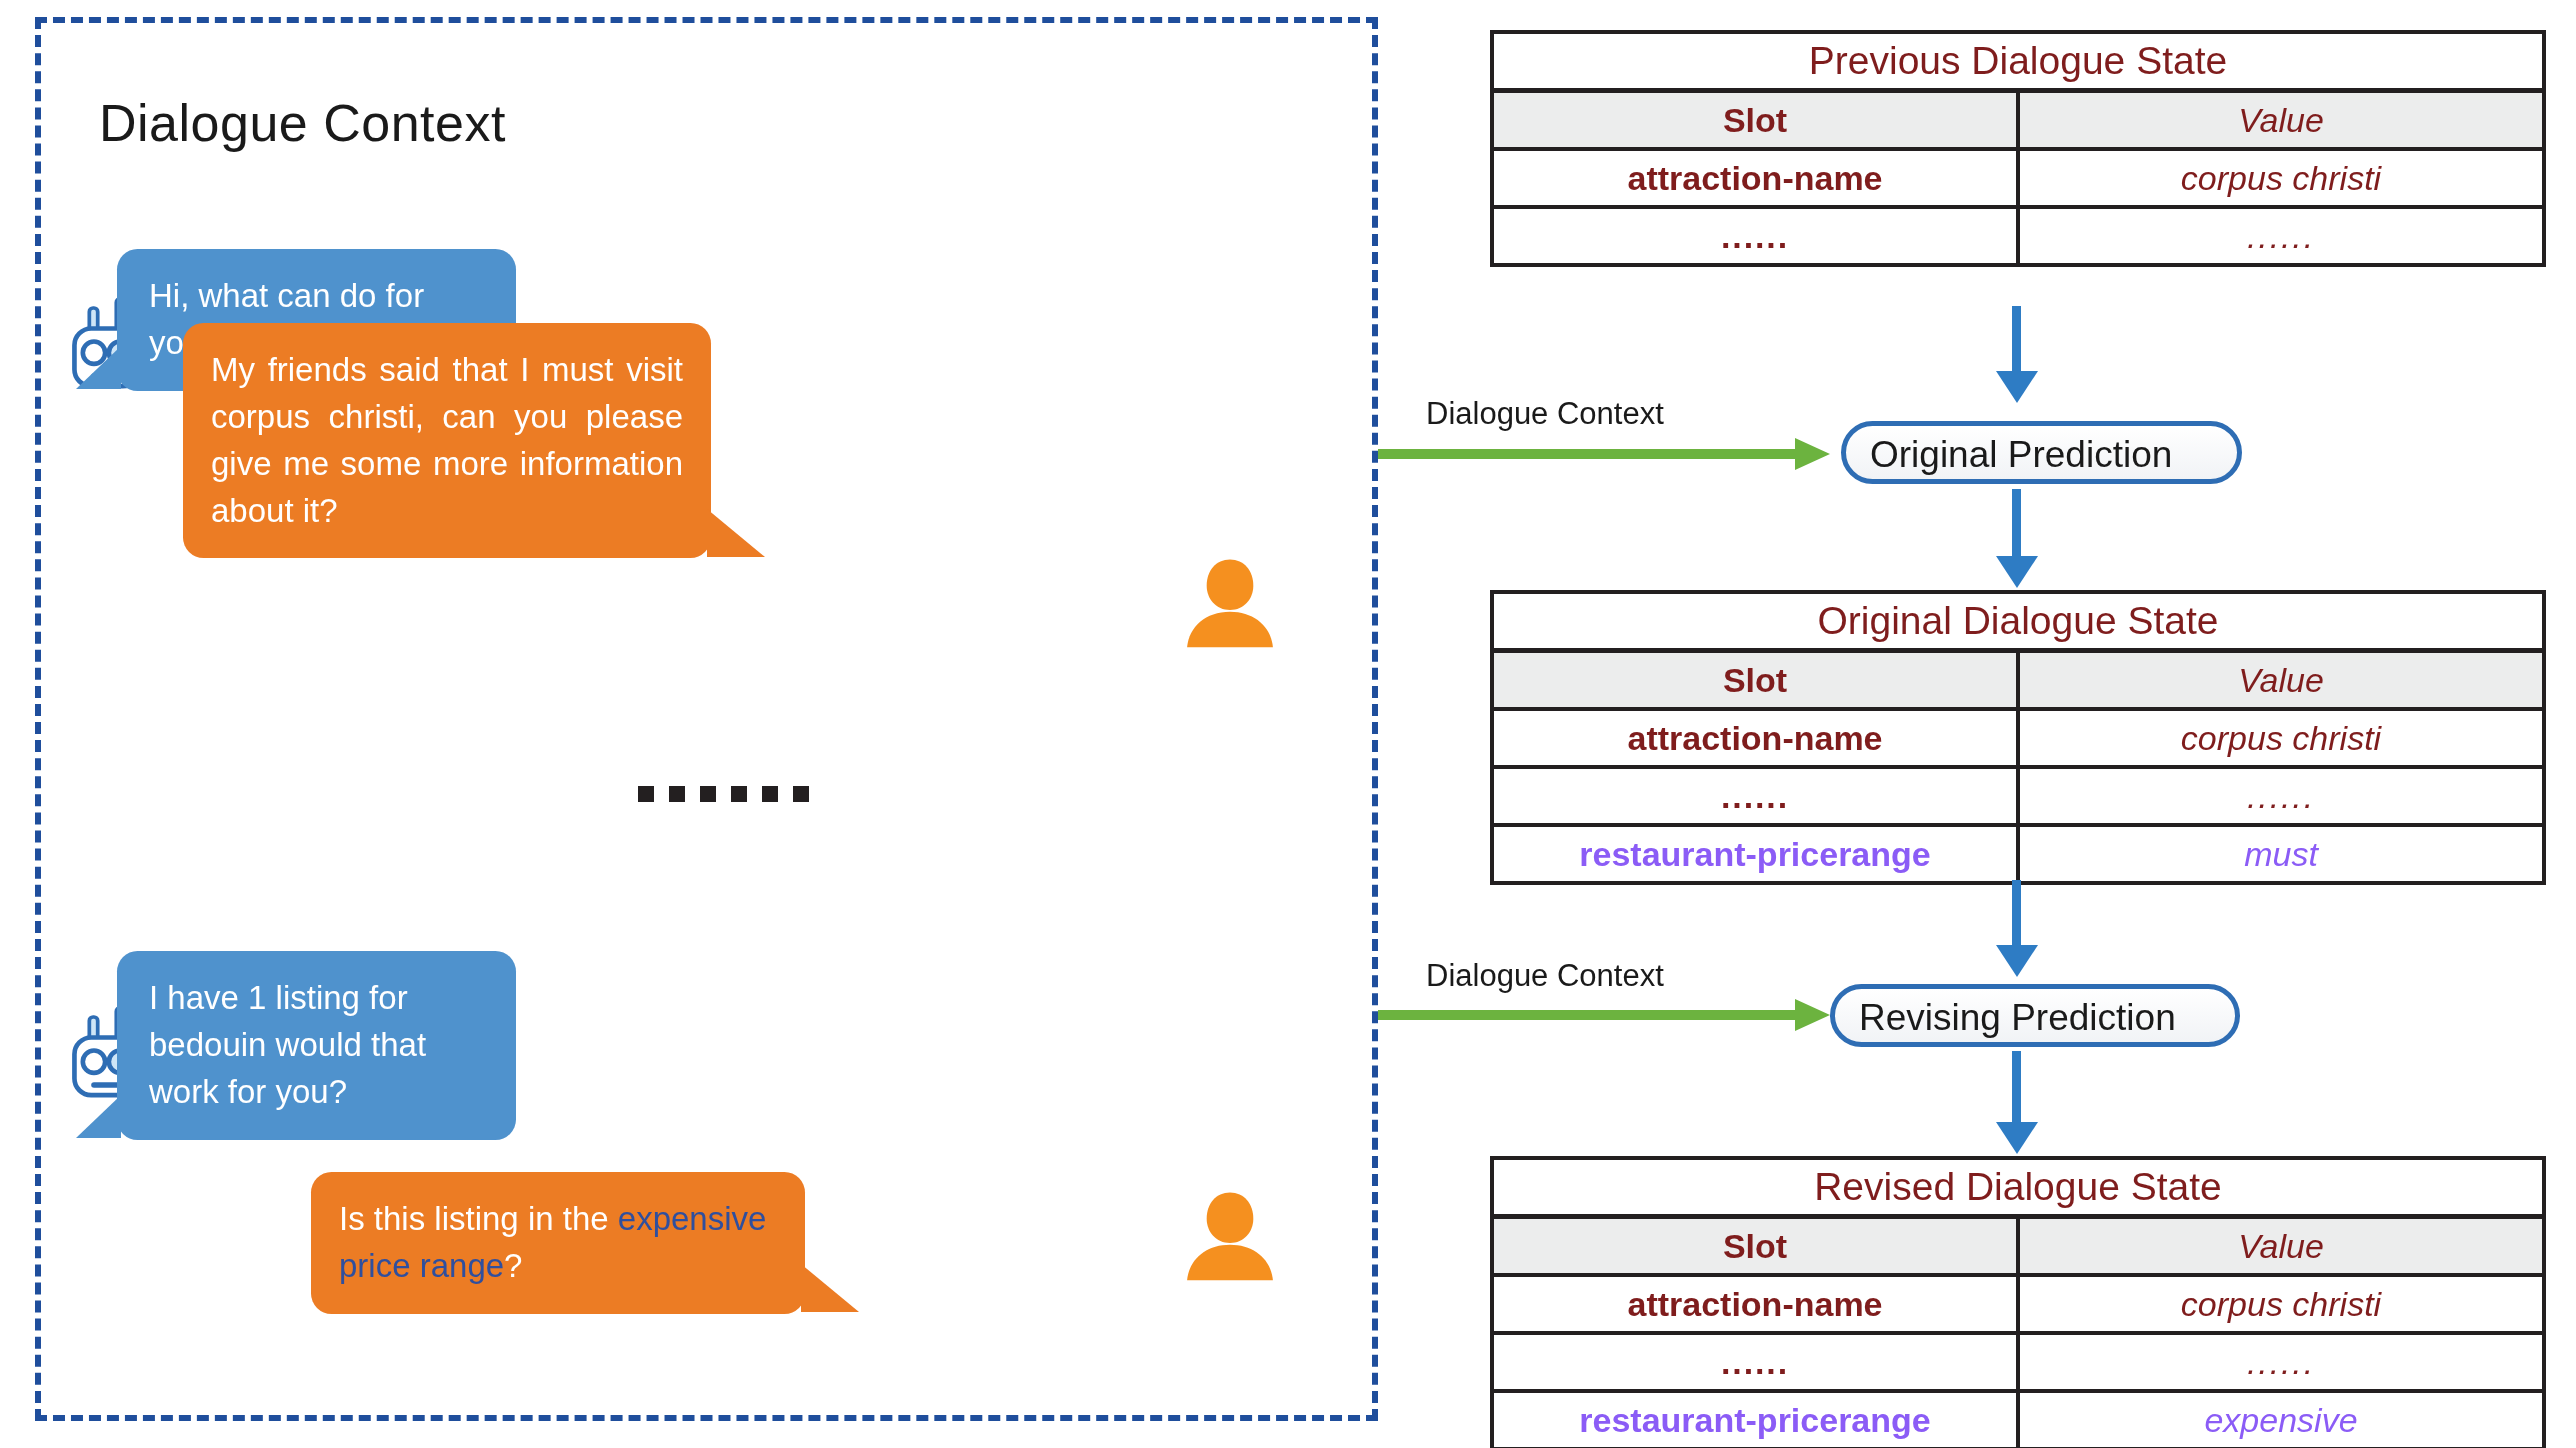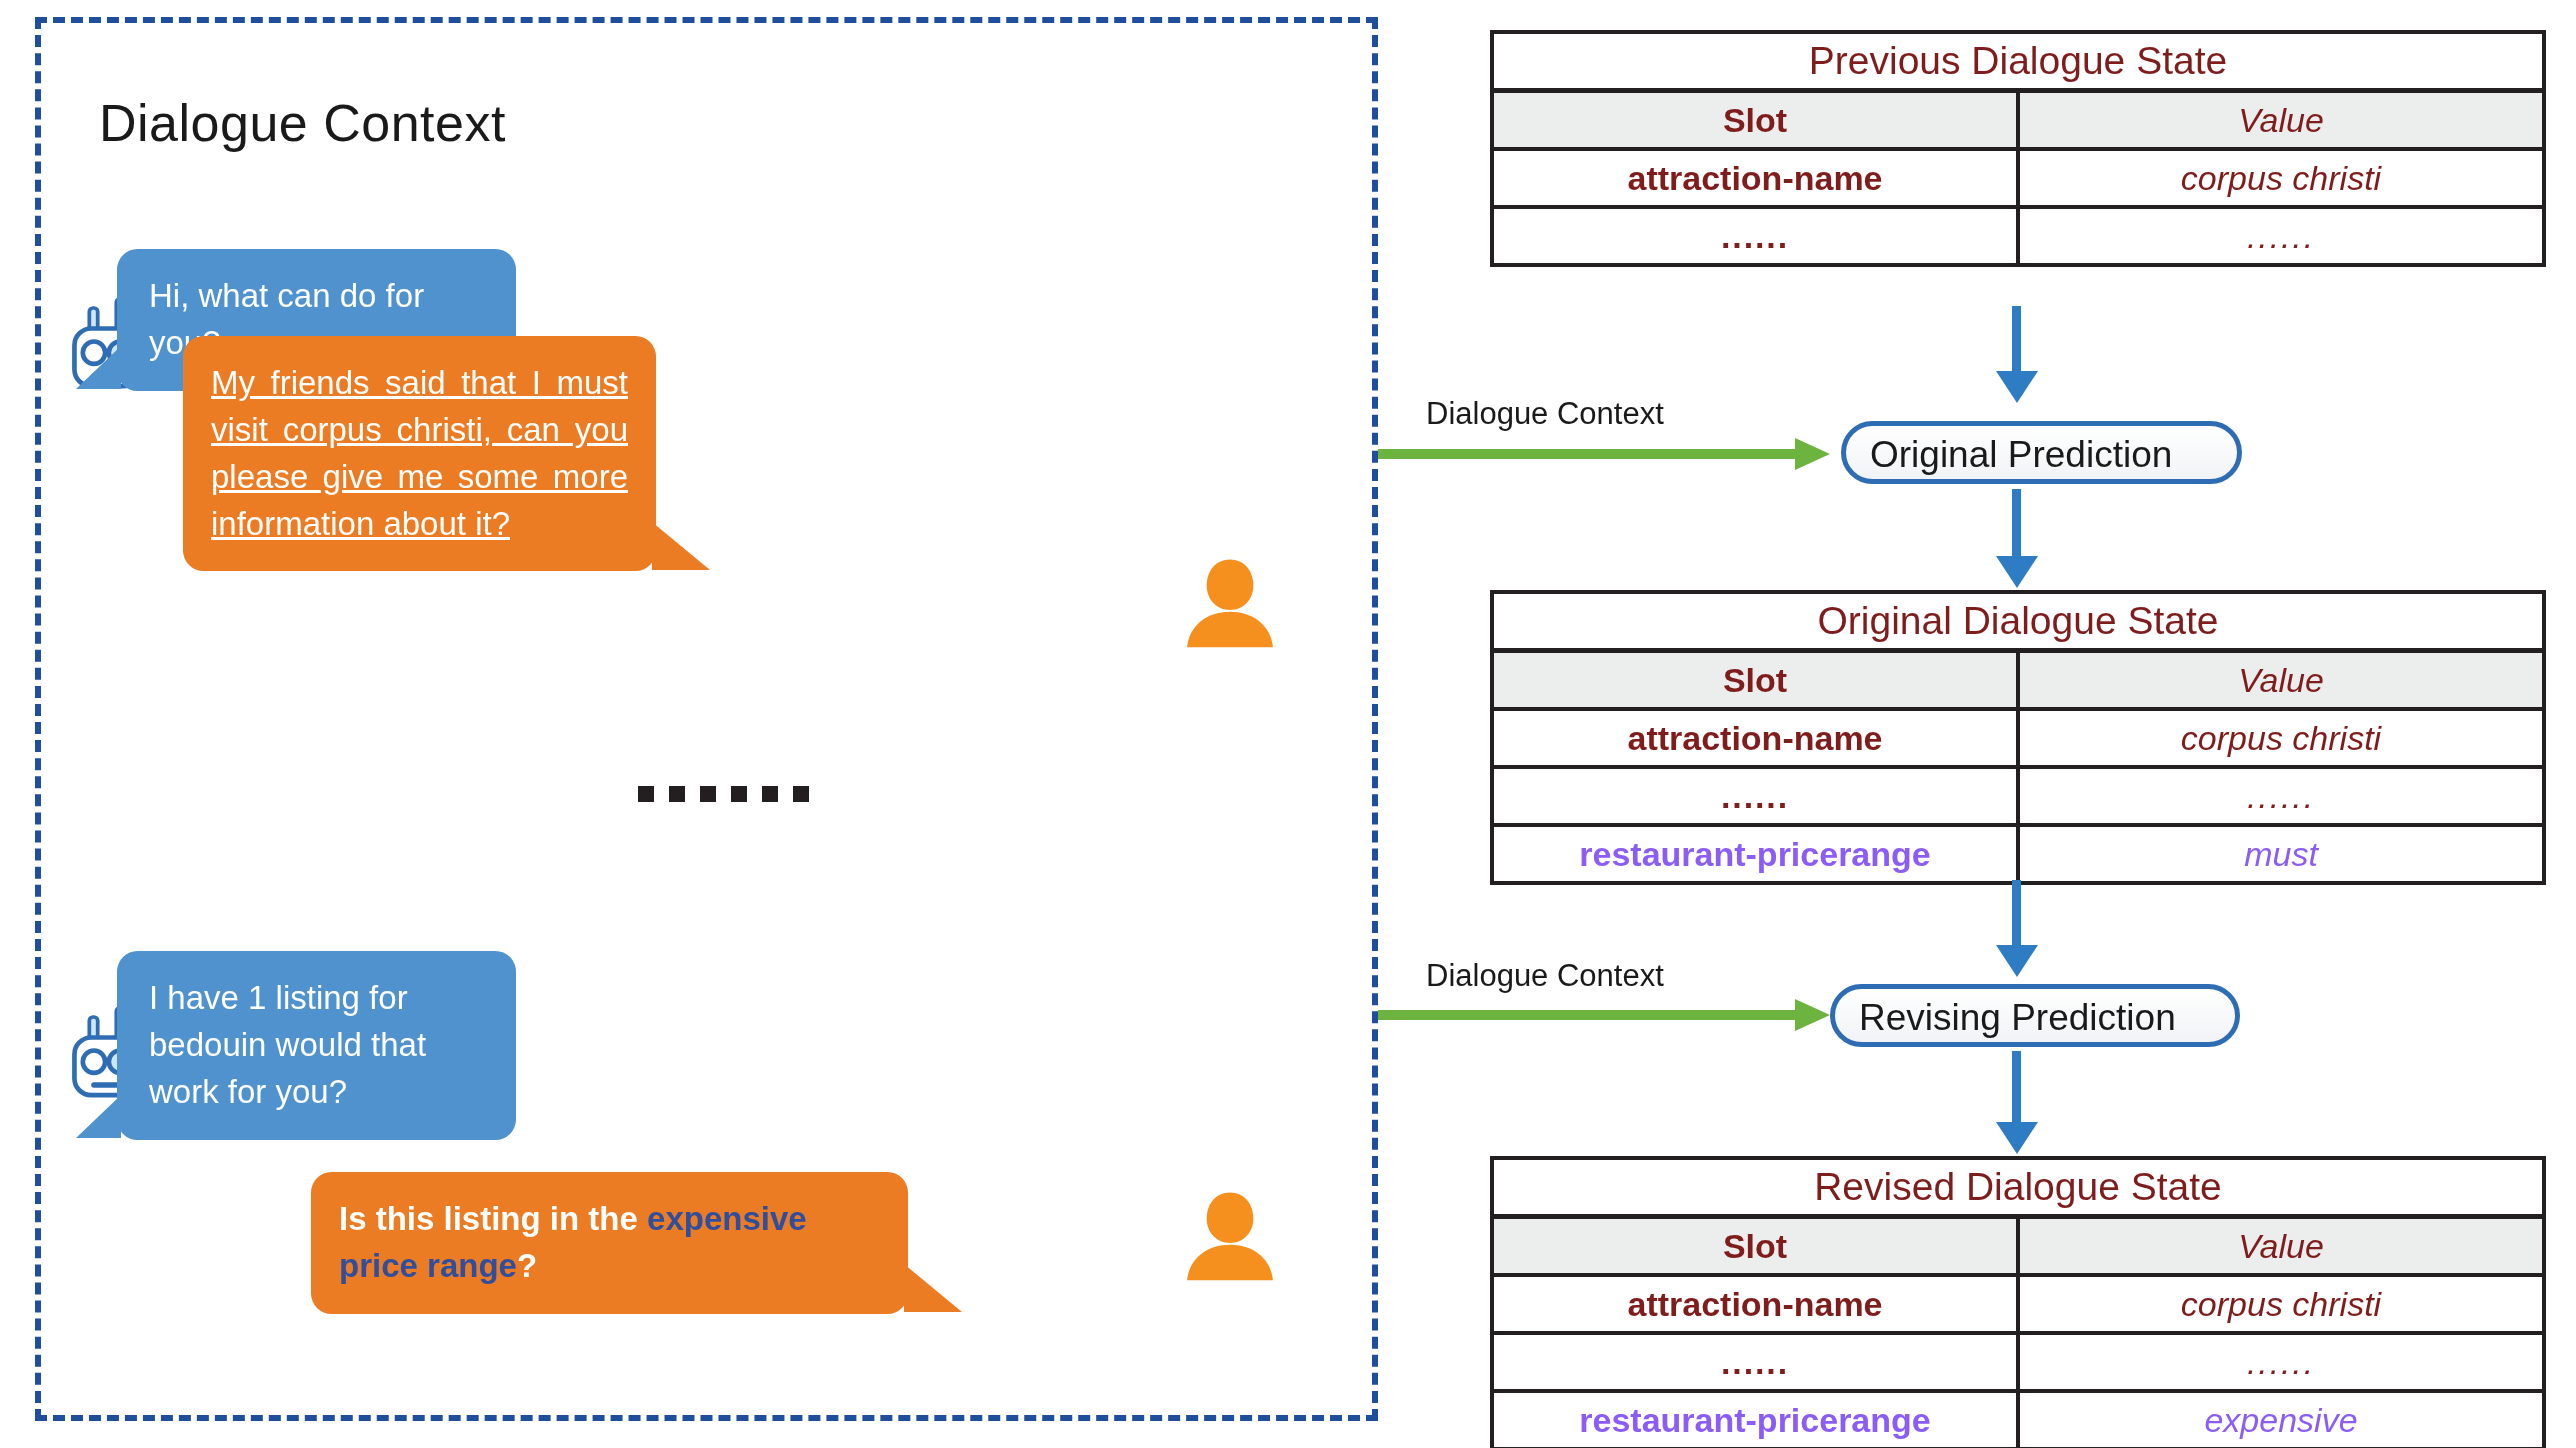--- a/index.html
+++ b/index.html
@@ -214,21 +214,21 @@
       <circle cx="29" cy="64" r="12" fill="#ffffff" stroke="#2e6db4" stroke-width="5"></circle>
       <circle cx="57" cy="64" r="12" fill="#cfe6f7" stroke="#2e6db4" stroke-width="5"></circle>
       <rect x="26" y="86" width="34" height="6" rx="3" fill="#2e6db4"></rect>
     </svg>
   </div>
   <div class="bubble bot" style="left:76px; top:226px; width:399px;">
     <span class="tail"></span>
     <span>Hi, what can do for you?</span>
   </div>
 
-  <div class="bubble user justify" style="left:142px; top:313px; width:473px;text-decoration:underline;">
+  <div class="bubble user justify" style="left:142px; top:300px; width:528px;">
     <span class="tail"></span>
     <span>My friends said that I must visit corpus christi, can you please give me some more information about it?</span>
   </div>
   <div class="person-icon" style="left:1144px; top:531px;">
     <svg viewBox="0 0 96 104">
       <path d="M48 6 C63 6 73 18 73 34 C73 48 63 60 48 60 C33 60 23 48 23 34 C23 18 33 6 48 6 Z" fill="#f5901f"></path>
       <path d="M48 62 C74 62 92 78 94 100 L2 100 C4 78 22 62 48 62 Z" fill="#f5901f"></path>
     </svg>
   </div>
 
@@ -249,21 +249,21 @@
       <circle cx="29" cy="64" r="12" fill="#ffffff" stroke="#2e6db4" stroke-width="5"></circle>
       <circle cx="57" cy="64" r="12" fill="#cfe6f7" stroke="#2e6db4" stroke-width="5"></circle>
       <rect x="26" y="86" width="34" height="6" rx="3" fill="#2e6db4"></rect>
     </svg>
   </div>
   <div class="bubble bot" style="left:76px; top:928px; width:399px;">
     <span class="tail"></span>
     <span>I have 1 listing for bedouin would that work for you?</span>
   </div>
 
-  <div class="bubble user" style="left:270px; top:1149px; width:597px;font-weight:bold;">
+  <div class="bubble user" style="left:270px; top:1149px; width:494px;">
     <span class="tail"></span>
     <span>Is this listing in the </span><span class="hl-expensive">expensive price range</span><span>?</span>
   </div>
   <div class="person-icon" style="left:1144px; top:1164px;">
     <svg viewBox="0 0 96 104">
       <path d="M48 6 C63 6 73 18 73 34 C73 48 63 60 48 60 C33 60 23 48 23 34 C23 18 33 6 48 6 Z" fill="#f5901f"></path>
       <path d="M48 62 C74 62 92 78 94 100 L2 100 C4 78 22 62 48 62 Z" fill="#f5901f"></path>
     </svg>
   </div>
 </div>

